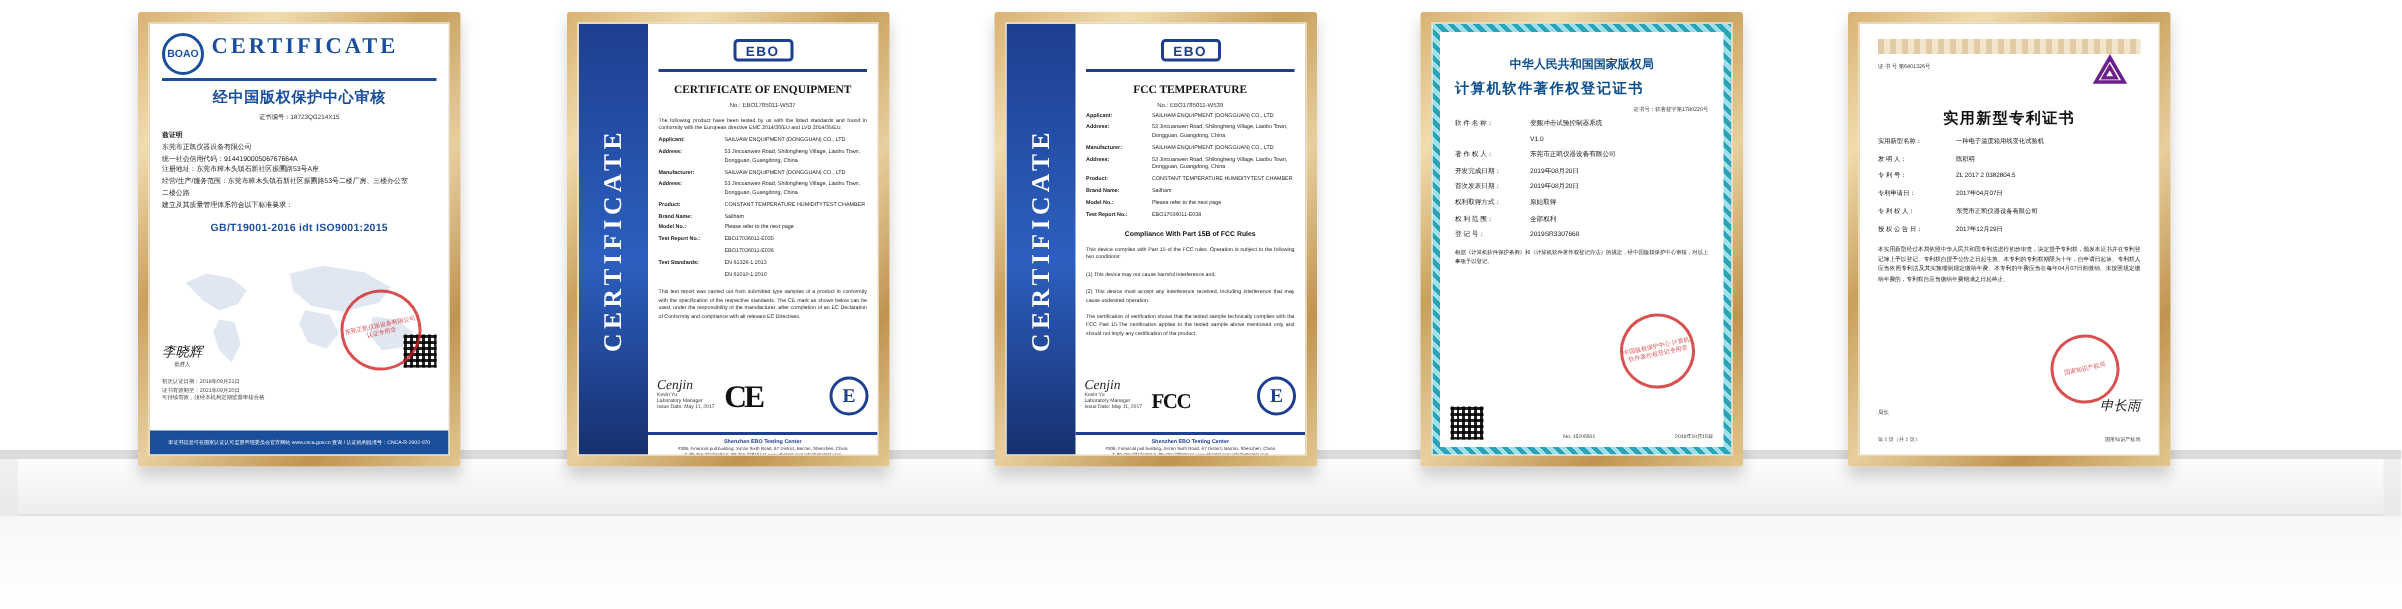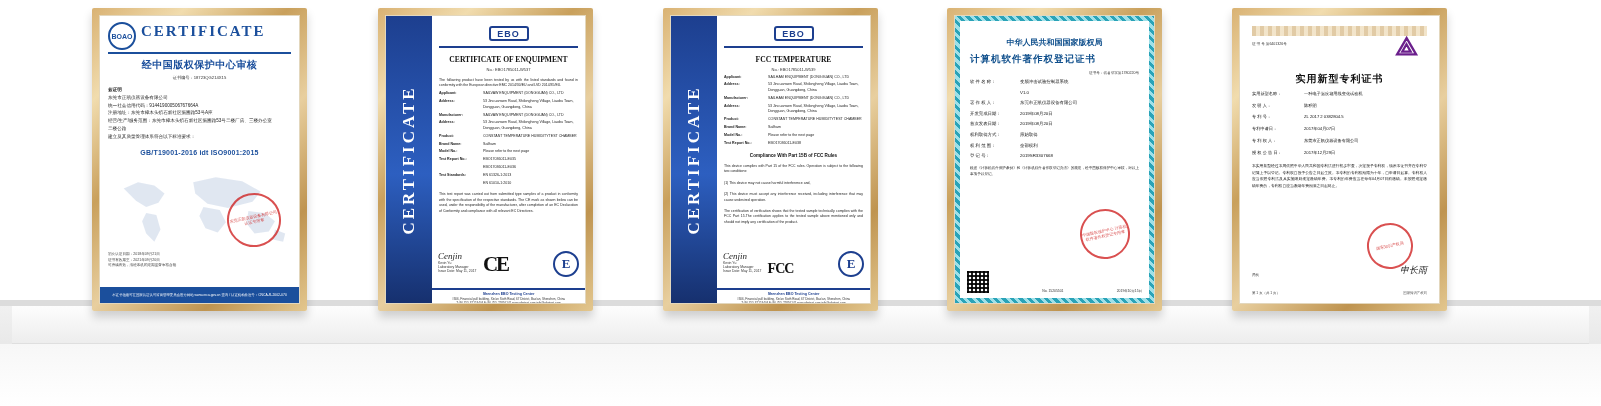--- a/index.html
+++ b/index.html
@@ -223,20 +223,27 @@
 
         <div class="iso-std">GB/T19001-2016 idt ISO9001:2015</div>
       </div>
 
       <svg class="worldmap" viewBox="0 0 200 90">
         <path fill="#1b4f9c" d="M18,22 l14,-6 l16,3 l10,8 l-6,9 l-12,4 l-10,-6z M40,46 l10,2 l4,14 l-6,12 l-8,-8 l-4,-12z
         M86,16 l22,-5 l26,4 l18,10 l-8,10 l-24,6 l-20,-4 l-12,-10z M96,40 l16,3 l6,12 l-8,10 l-12,-4 l-6,-12z
         M140,44 l16,2 l10,8 l-6,10 l-14,2 l-8,-10z M166,62 l10,4 l-2,8 l-10,-2z"></path>
       </svg>
 
+      <div class="iso-sigrow">
+        <div class="iso-sigbox">
+          <div class="sig-script">李晓辉</div>
+          <div>批准人</div>
+        </div>
+        <div class="qr"></div>
+      </div>
 
       <div class="redstamp" style="right:18px; bottom:56px;">
         <span>东莞正凯仪器设备有限公司 认证专用章</span>
       </div>
 
       <div class="iso-foot">
         <div>初次认证日期：2018年09月21日</div>
         <div>证书有效期至：2021年09月20日</div>
         <div>可持续有效，须经本机构定期监督审核合格</div>
       </div>

